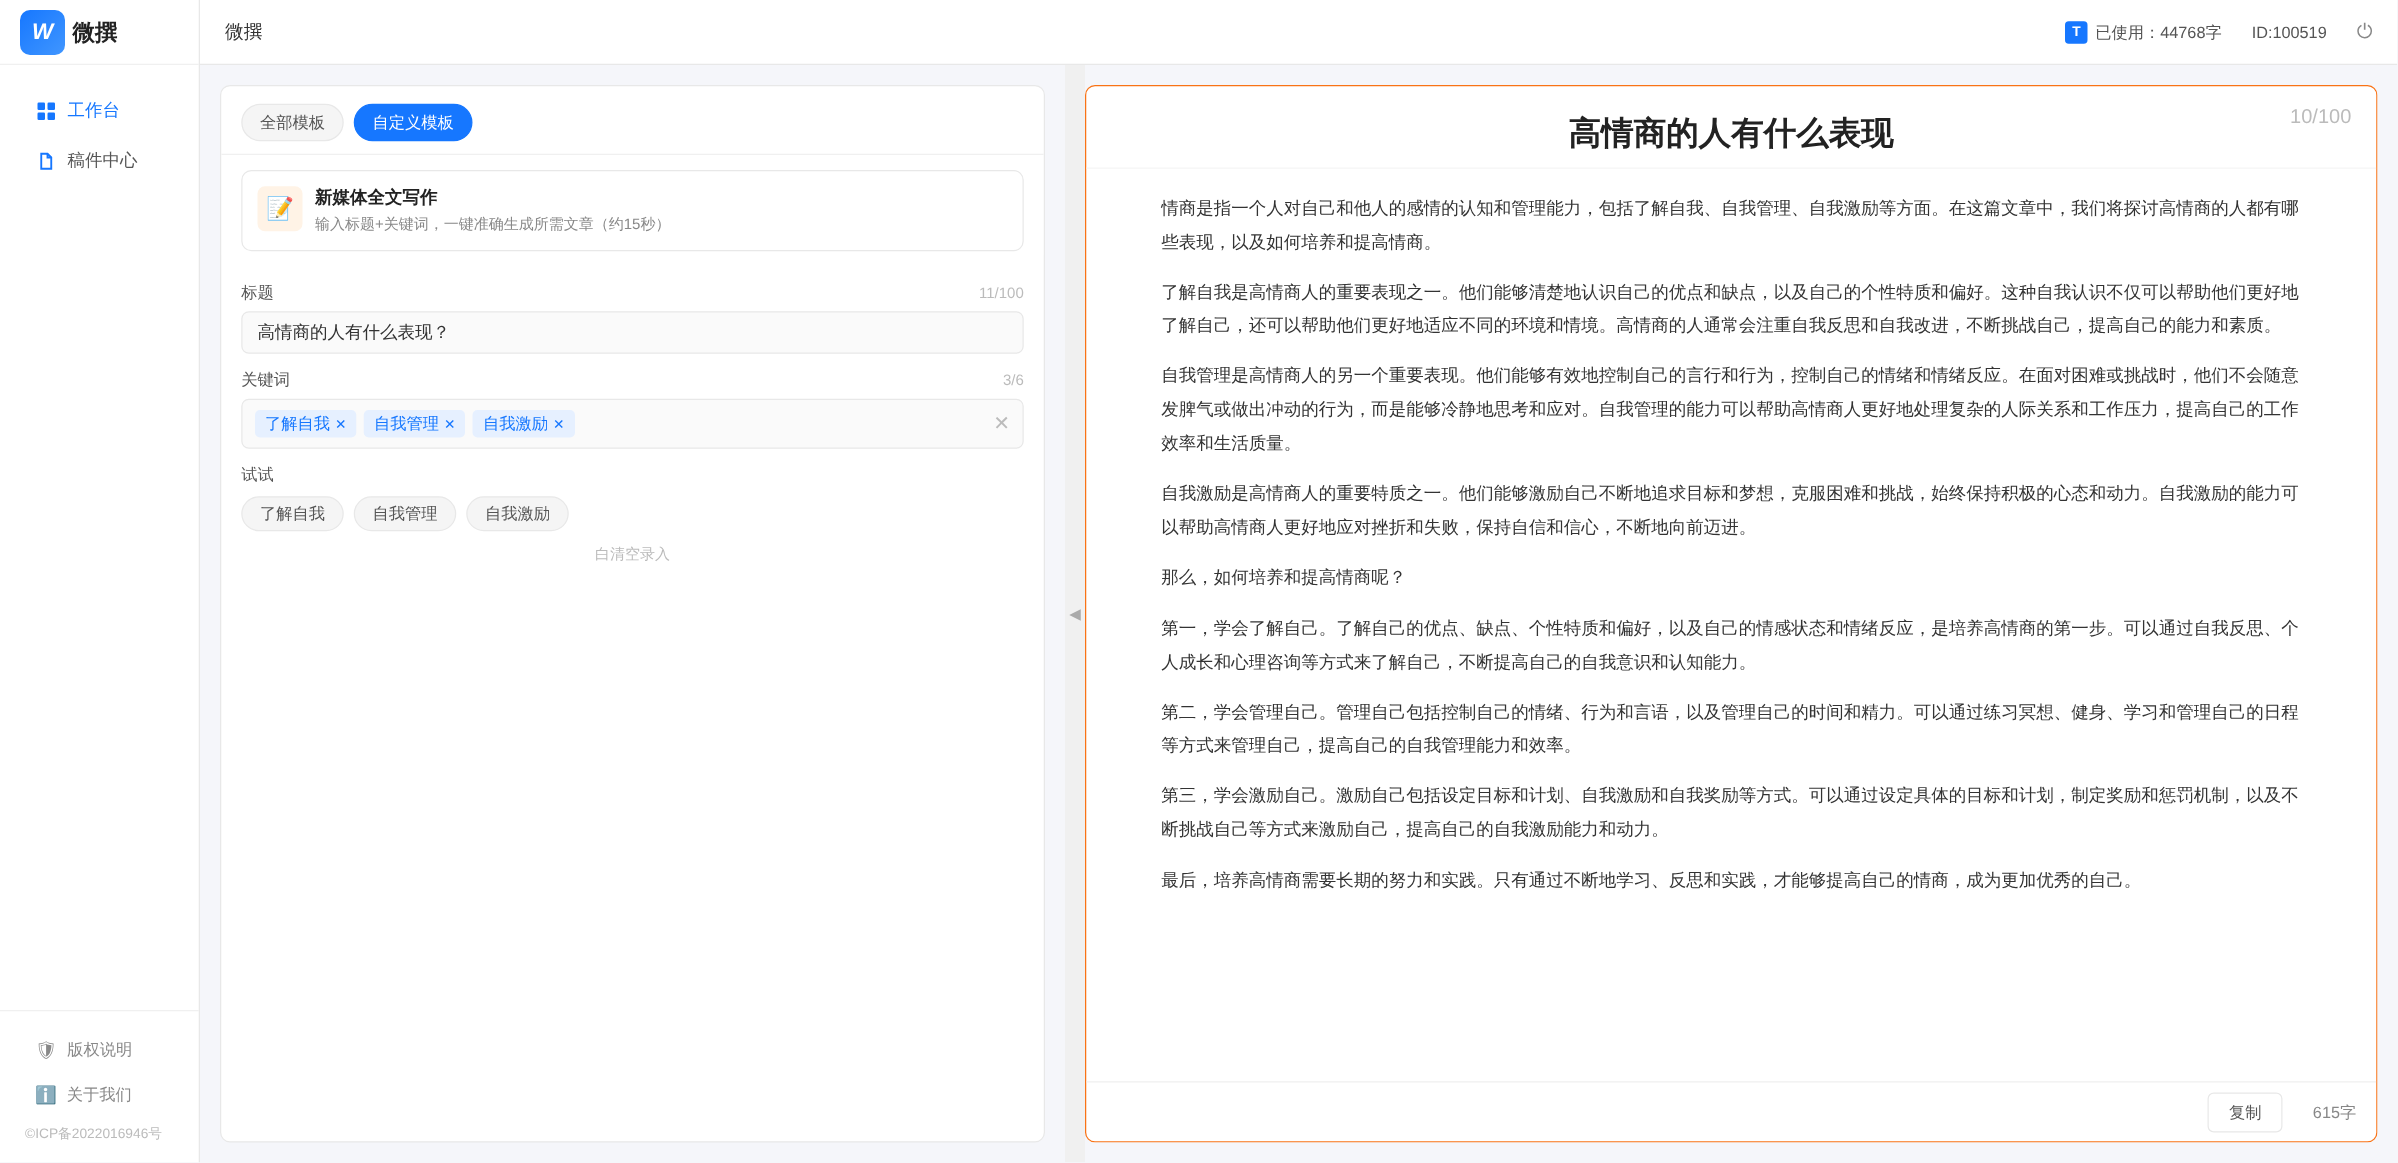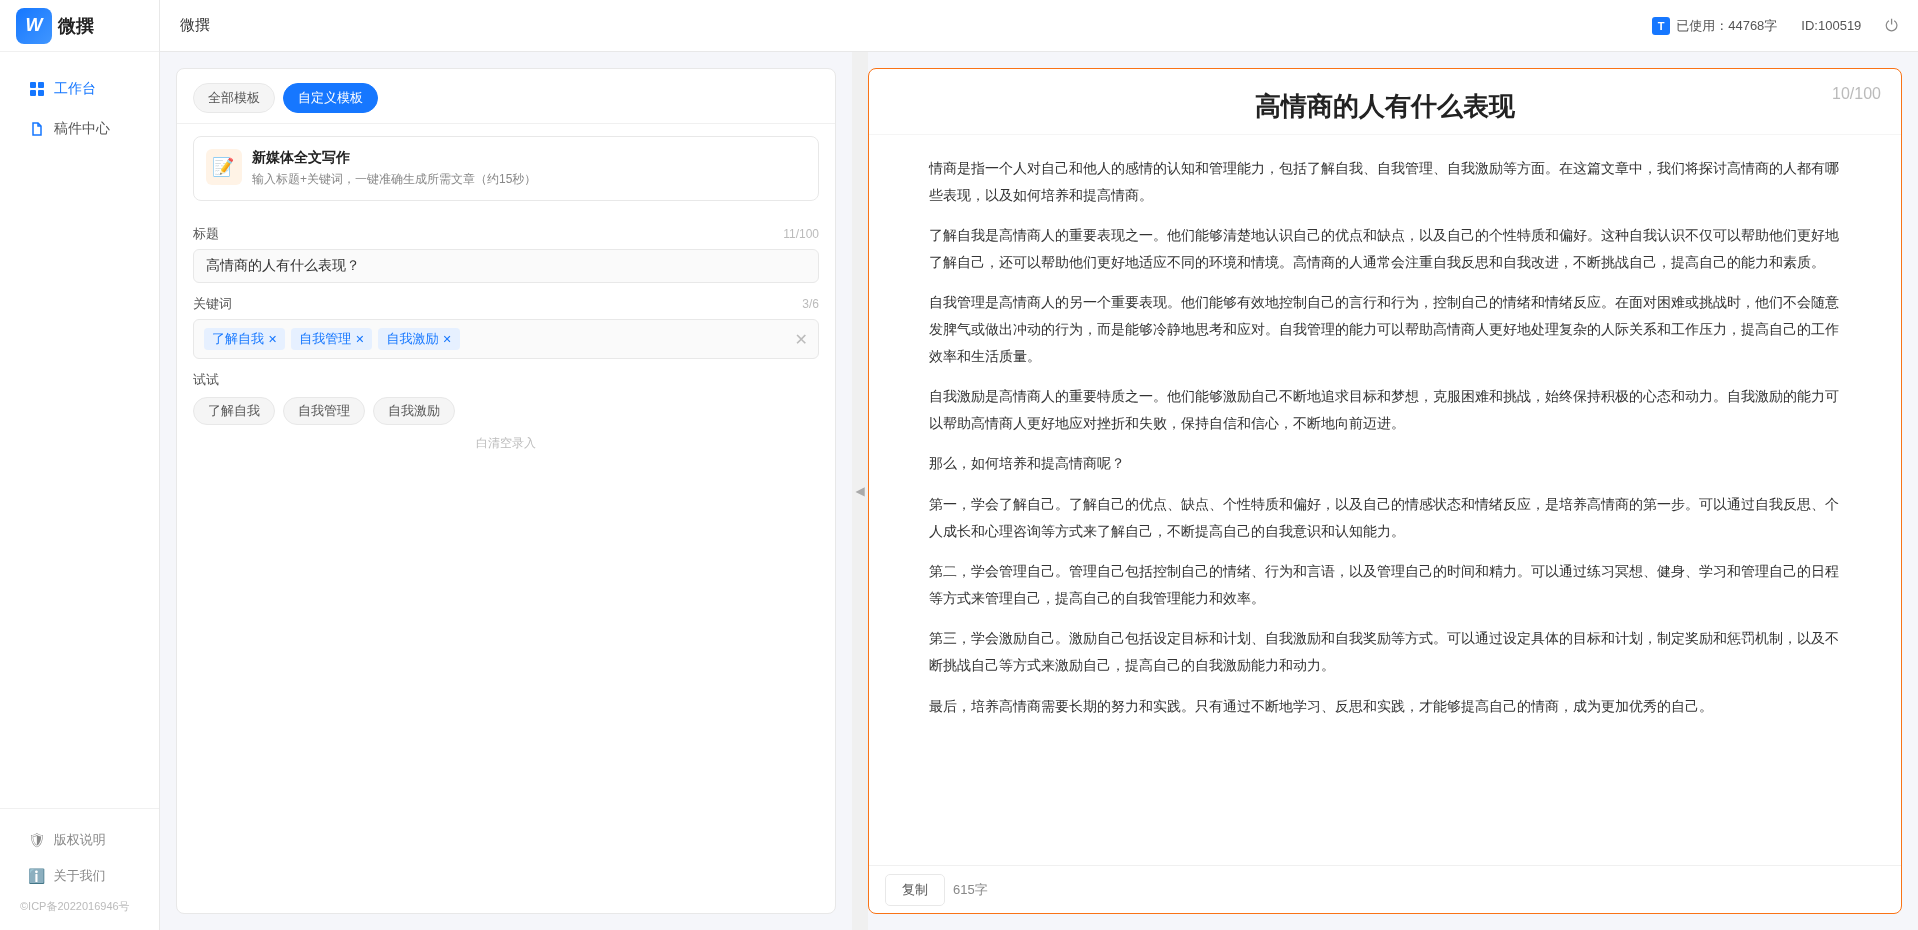--- a/index.html
+++ b/index.html
@@ -368,32 +368,33 @@
       font-size: 16px;
       color: #bbb;
     }
     .article-body {
       flex: 1;
       overflow-y: auto;
       padding: 20px 60px;
       font-size: 14px;
       line-height: 1.9;
       color: #333;
+      font-family: Liberation Serif, serif;
     }
     .article-body p {
       margin-bottom: 14px;
     }
     .article-footer {
       height: 48px;
       border-top: 1px solid #f0f0f0;
       display: flex;
       align-items: center;
-      justify-content: flex-start;
+      justify-content: flex-end;
       padding: 0 16px;
-      gap: 8px;
+      gap: 24px;
     }
     .copy-btn {
       background: #fff;
       border: 1px solid #e8e8e8;
       border-radius: 5px;
       padding: 6px 16px;
       font-size: 13px;
       color: #555;
       cursor: pointer;
     }

